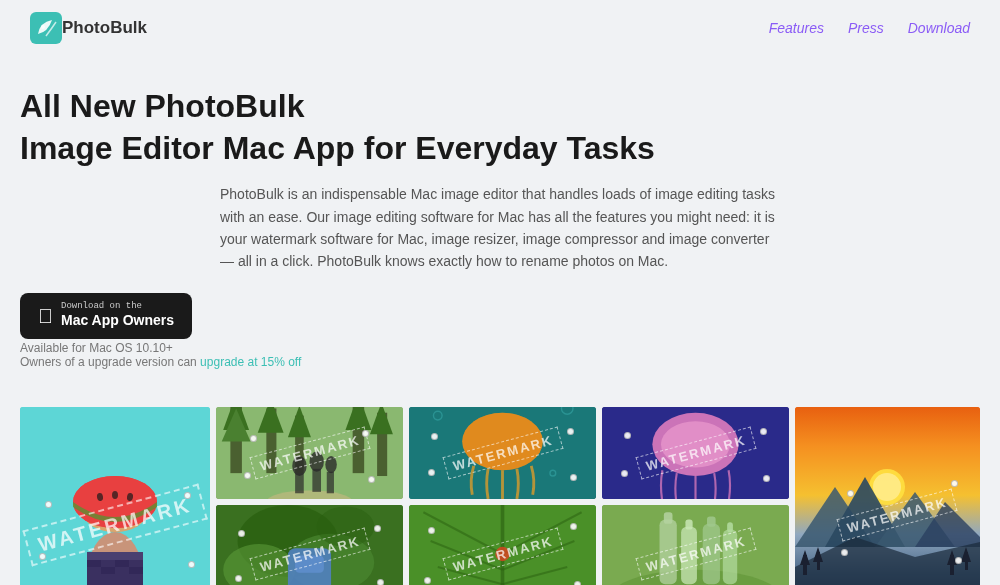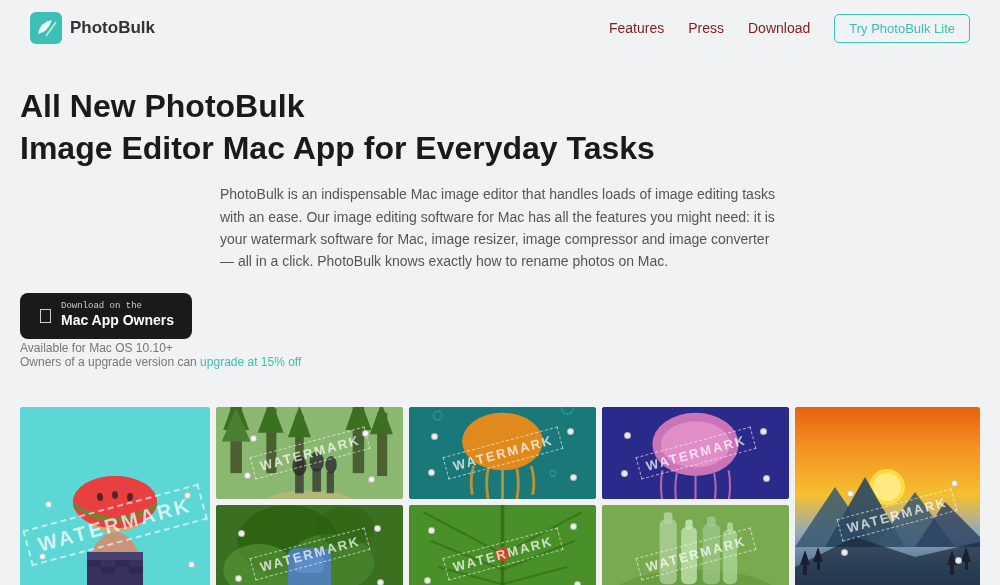--- a/index.html
+++ b/index.html
@@ -15,41 +15,41 @@
     .header {
       display: flex;
       align-items: center;
       justify-content: space-between;
       padding: 12px 30px;
       background: #f0f2f4;
     }
     .logo-area {
       display: flex;
       align-items: center;
-      gap: 8px;
     }
     .logo-icon {
       width: 32px;
       height: 32px;
     }
     .logo-text {
       font-size: 17px;
       font-weight: 600;
       color: #333;
     }
     .nav-links {
       display: flex;
       align-items: center;
       gap: 24px;
     }
     .nav-link {
       font-size: 14px;
-      color: #7f1d1d;
+      color: #8b5cf6;
       text-decoration: none;
       cursor: pointer;
+      font-style: italic;
     }
     .try-btn {
       padding: 6px 14px;
       border: 1.5px solid #3cbfb4;
       border-radius: 5px;
       color: #3cbfb4;
       font-size: 13px;
       background: transparent;
       cursor: pointer;
       font-weight: 500;
@@ -223,21 +223,20 @@
       <path d="M8 22 Q10 10 22 8 Q18 20 8 22Z" fill="#fff" opacity="0.9"></path>
       <path d="M16 24 Q22 16 26 10" stroke="#fff" stroke-width="1.5" opacity="0.7" fill="none"></path>
       <circle cx="13" cy="15" r="2" fill="#fff" opacity="0.7"></circle>
     </svg>
     <span class="logo-text">PhotoBulk</span>
   </div>
   <nav class="nav-links">
     <a class="nav-link">Features</a>
     <a class="nav-link">Press</a>
     <a class="nav-link">Download</a>
-    <button class="try-btn">Try PhotoBulk Lite</button>
   </nav>
 </header>
 
 <section class="hero">
   <h1>
     <span>All New PhotoBulk</span><br>
     <span>Image Editor Mac App for Everyday Tasks</span>
   </h1>
   <p>PhotoBulk is an indispensable Mac image editor that handles loads of image editing tasks with an ease. Our image editing software for Mac has all the features you might need: it is your watermark software for Mac, image resizer, image compressor and image converter — all in a click. PhotoBulk knows exactly how to rename photos on Mac.</p>
 

